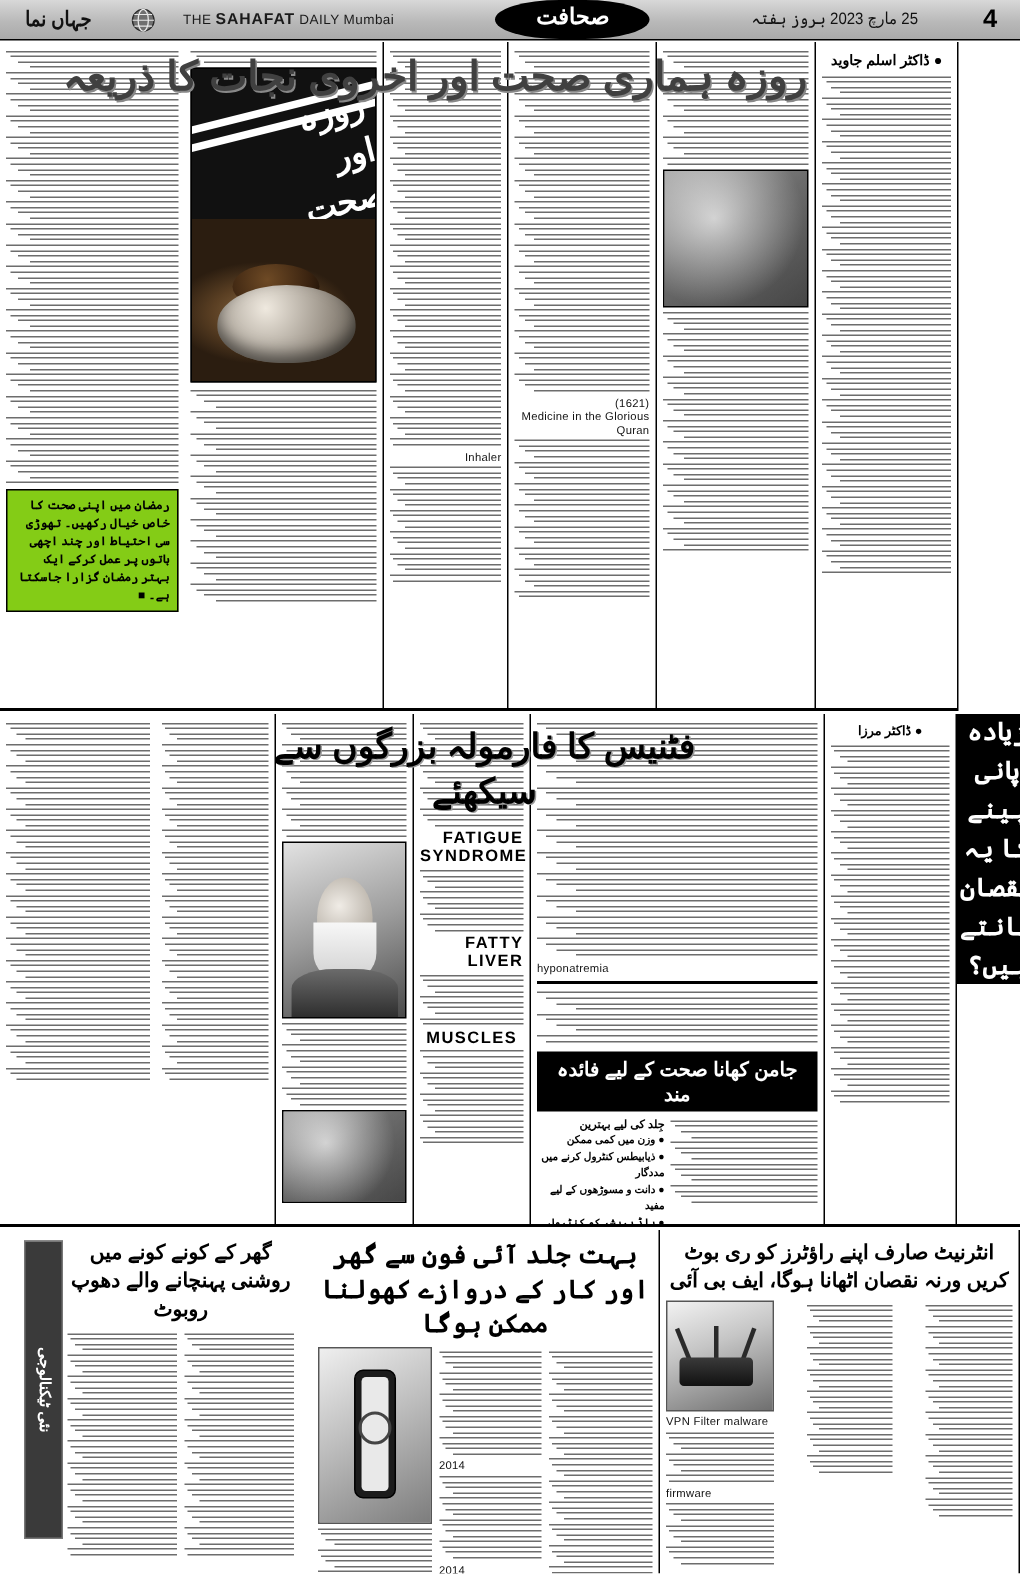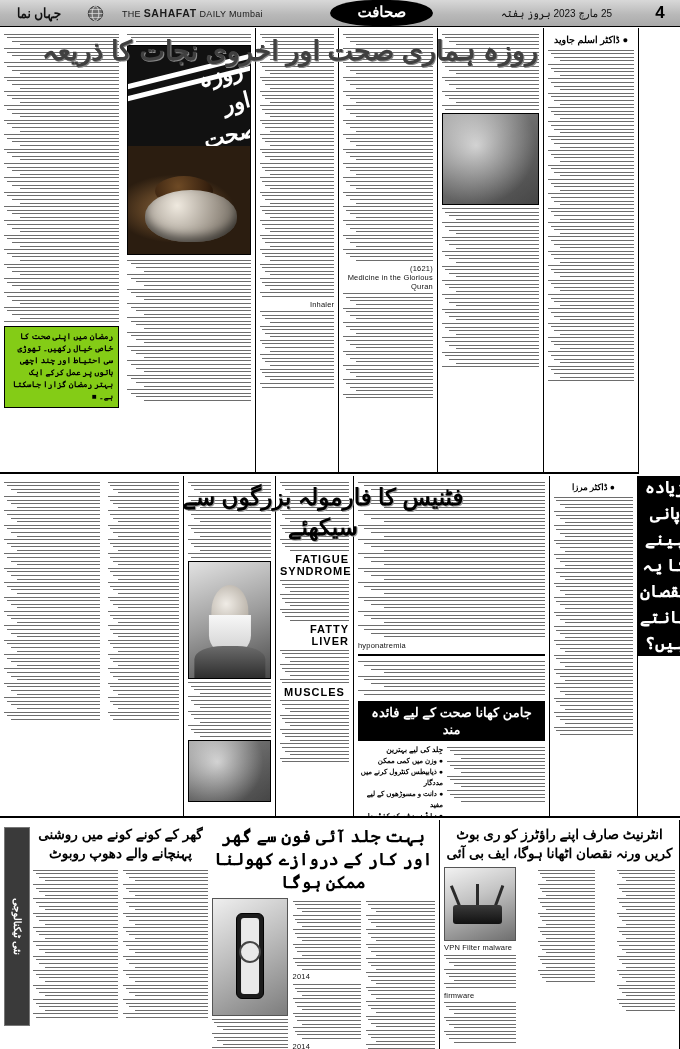--- a/index.html
+++ b/index.html
@@ -1463,21 +1463,21 @@
               <i></i>
               <i></i>
               <i></i>
               <i></i>
 
           </div>
         </div>
       </div>
     </div>
 
-    <div style="width:208px;padding:3px 0;display:flex;flex-direction:row-reverse">
+    <div style="width:208px;padding:3px 12px;display:flex;flex-direction:row-reverse">
       <div style="flex:1">
         <div class="headline-3">گھر کے کونے کونے میں روشنی پہنچانے والے دھوپ روبوٹ</div>
         <div style="display:flex;flex-direction:row-reverse;gap:5px">
           <div style="flex:1" class="urdu fake-lines dense">
             <i></i>
               <i></i>
               <i></i>
               <i></i>
               <i></i>
               <i></i>

